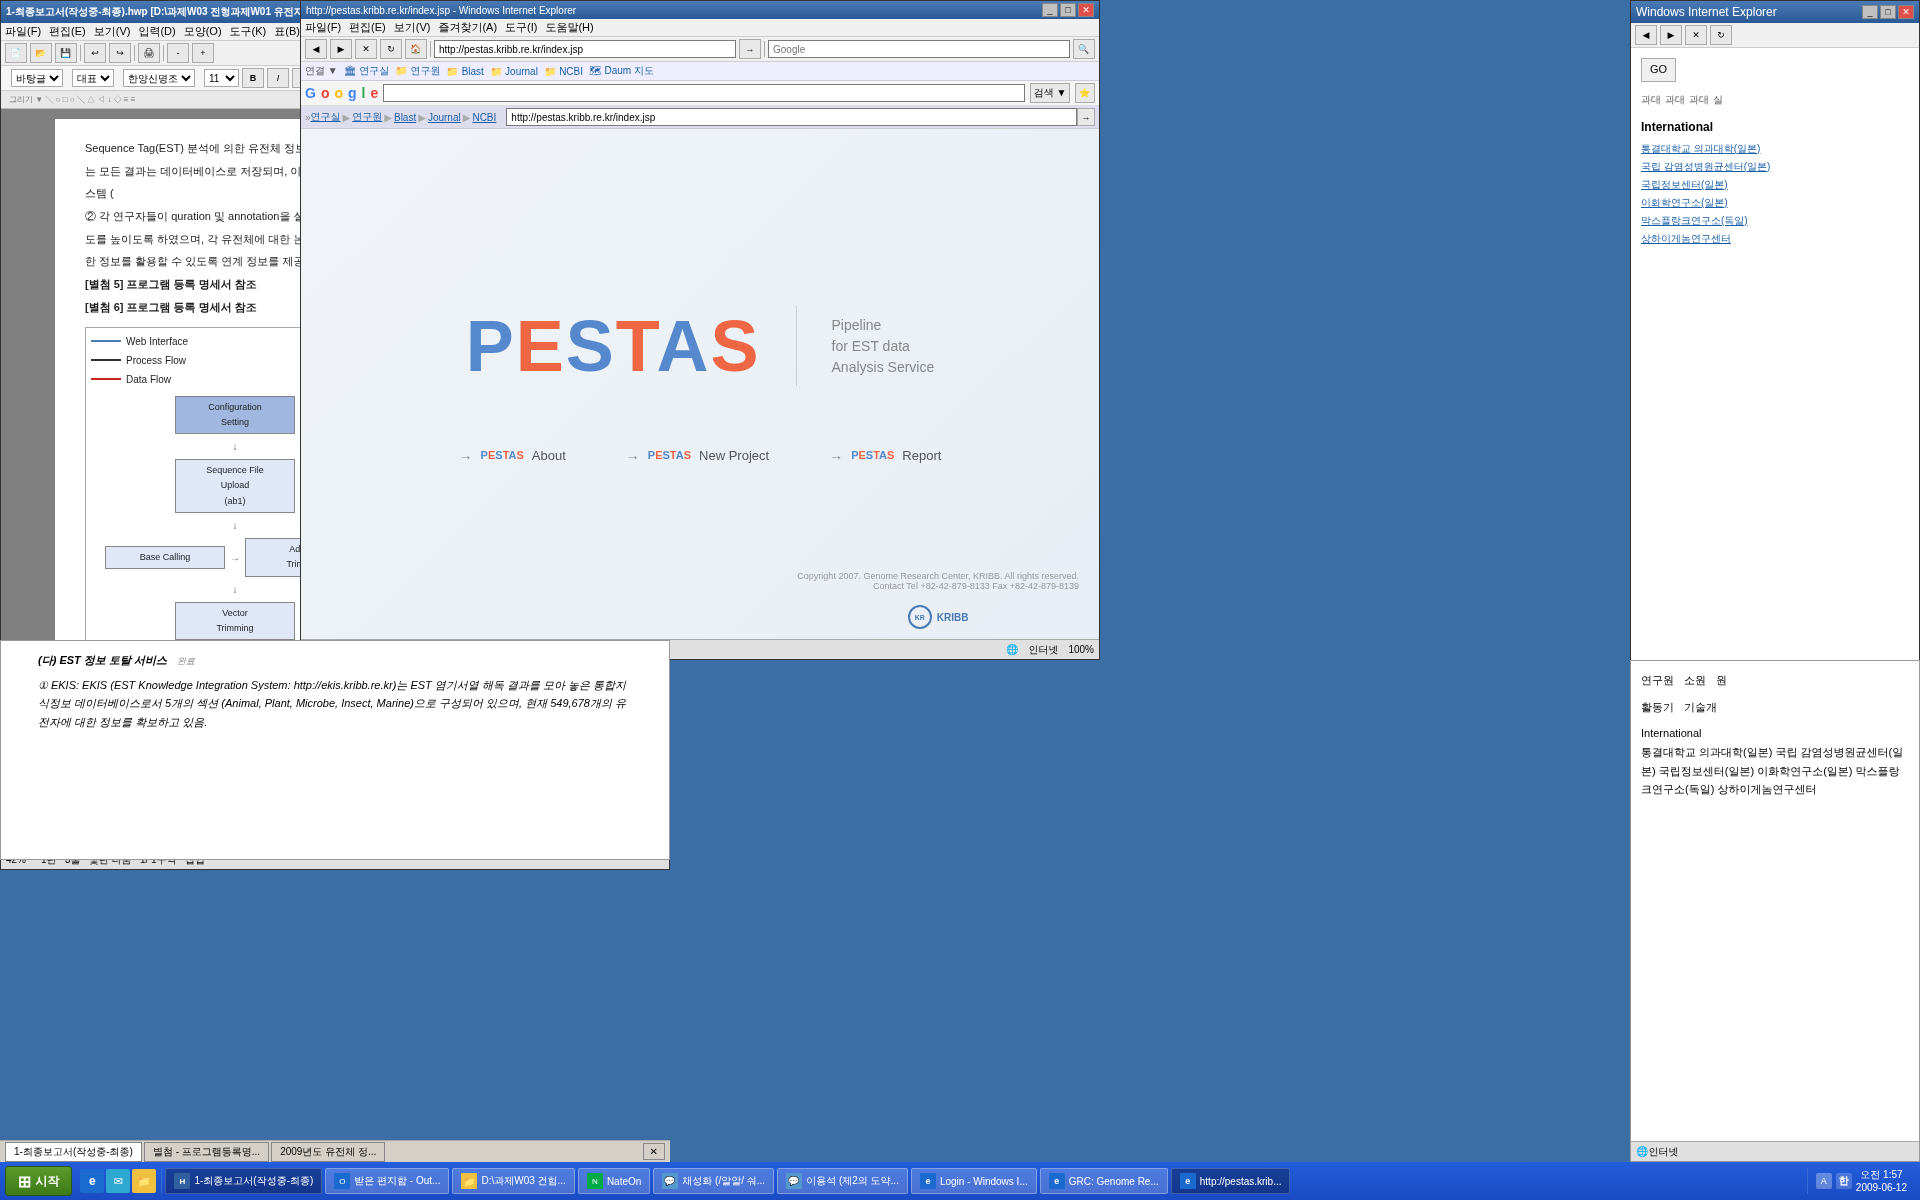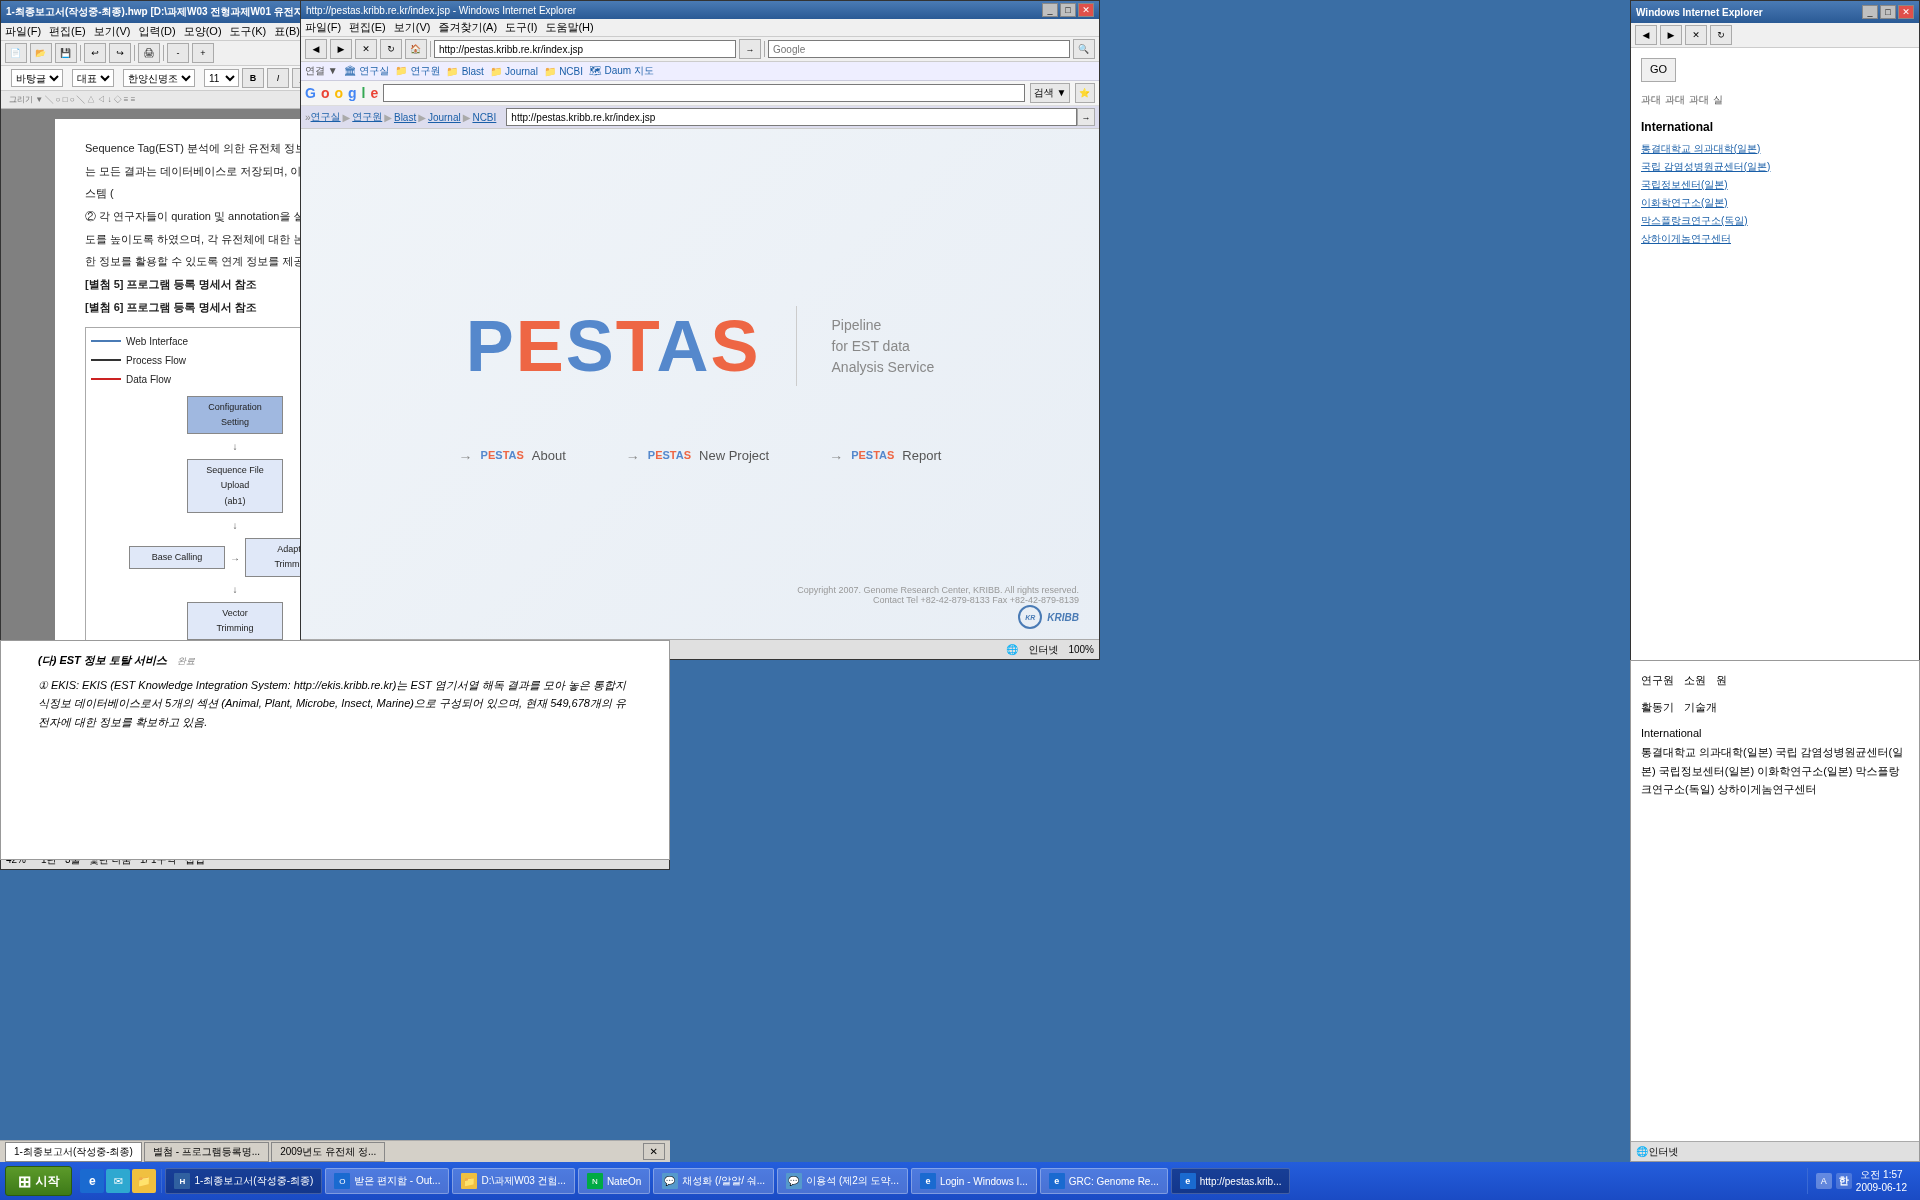--- a/index.html
+++ b/index.html
@@ -190,21 +190,21 @@
       align-items: center;
       gap: 4px;
     }
 
     .flow-box {
       border: 1px solid #888;
       background: #d0d8f0;
       padding: 3px 8px;
       font-size: 9px;
       text-align: center;
-      width: 96px;
+      width: 120px;
     }
 
     .flow-box.blue { background: #a0b8e0; }
     .flow-box.light { background: #e0e8f8; }
 
     .flow-row {
       display: flex;
       gap: 5px;
       align-items: center;
     }
@@ -908,41 +908,41 @@
             <span class="pestas-mini">
               <span class="p">P</span><span class="e">E</span><span class="s">S</span><span class="t">T</span><span class="a">A</span><span class="s2">S</span>
             </span>
             <span class="pestas-nav-label">Report</span>
           </div>
         </div>
 
         <div class="pestas-footer">
           <div style="font-size:9px; color:#999;">Copyright 2007. Genome Research Center, KRIBB. All rights reserved.</div>
           <div style="font-size:9px; color:#999;">Contact Tel +82-42-879-8133 Fax +82-42-879-8139</div>
-          <div class="kribb-logo" style="justify-content:flex-end; margin-top:0;font-style:italic;">
+          <div class="kribb-logo" style="justify-content:center; margin-top:14px;">
             <div class="kribb-circle">KR</div>
             <span style="font-size:10px; font-weight:bold; color:#4a7bb5;">KRIBB</span>
           </div>
         </div>
       </div>
     </div>
 
     <div class="ie-statusbar">
       <span>완료</span>
       <div style="display:flex; align-items:center; gap:10px;">
         <span>🌐</span>
         <span>인터넷</span>
         <span>100%</span>
       </div>
     </div>
   </div>
 
   <div class="right-window">
     <div class="right-titlebar">
-      <span style="font-size:10px;font-weight:bold;">Windows Internet Explorer</span>
+      <span style="font-size:12px;">Windows Internet Explorer</span>
       <div class="hwp-titlebar-buttons">
         <div class="win-btn">_</div>
         <div class="win-btn">□</div>
         <div class="win-btn close">✕</div>
       </div>
     </div>
     <div class="right-toolbar">
       <div class="toolbar-btn">◀</div>
       <div class="toolbar-btn">▶</div>
       <div class="toolbar-btn">✕</div>

